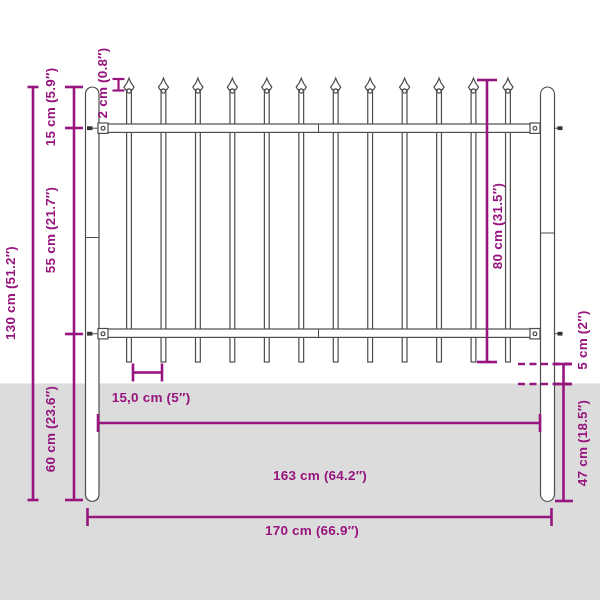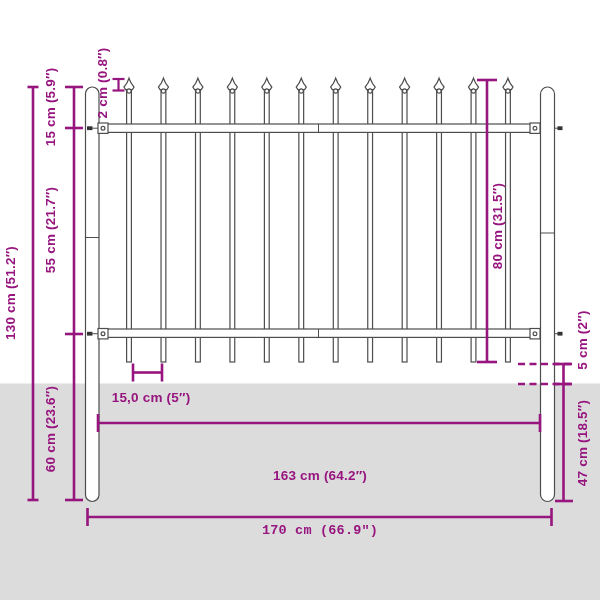--- a/index.html
+++ b/index.html
@@ -162,15 +162,15 @@
   <div class="dim-label vert" style="left:11px;top:293px;">130 cm (51.2″)</div>
   <div class="dim-label vert" style="left:51px;top:107px;">15 cm (5.9″)</div>
   <div class="dim-label vert" style="left:103px;top:83px;">2 cm (0.8″)</div>
   <div class="dim-label vert" style="left:51px;top:230px;">55 cm (21.7″)</div>
   <div class="dim-label vert" style="left:51px;top:429px;">60 cm (23.6″)</div>
   <div class="dim-label vert" style="left:498px;top:226px;">80 cm (31.5″)</div>
   <div class="dim-label vert" style="left:583px;top:340px;">5 cm (2″)</div>
   <div class="dim-label vert" style="left:583px;top:443px;">47 cm (18.5″)</div>
   <div class="dim-label" style="left:151px;top:398px;">15,0 cm (5″)</div>
   <div class="dim-label" style="left:320px;top:444px;margin-top:32px;">163 cm (64.2″)</div>
-  <div class="dim-label" style="left:320px;top:531px;font-family:Liberation Mono, monospace;">170 cm (66.9″)</div>
+  <div class="dim-label" style="left:312px;top:531px;">170 cm (66.9″)</div>
 
 </div>
 
 </body></html>

